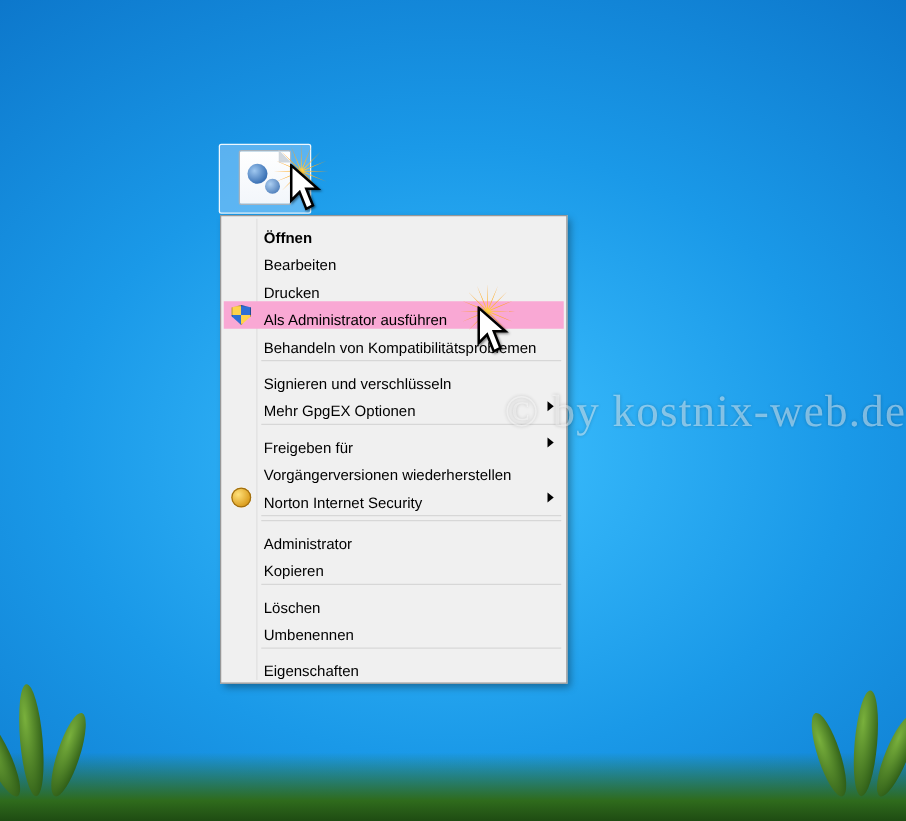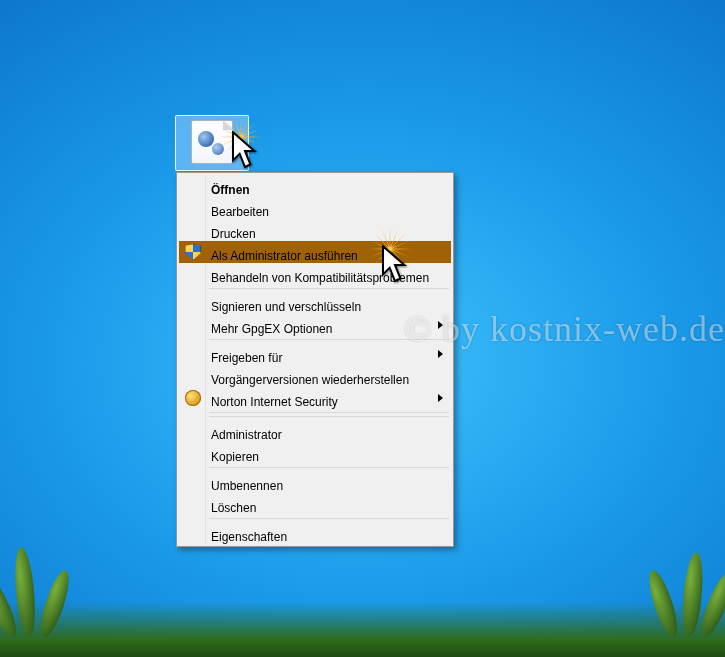--- a/index.html
+++ b/index.html
@@ -29,21 +29,21 @@
 .burst .r5{transform:rotate(90deg)}
 .burst .r6{transform:rotate(112.5deg)}
 .burst .r7{transform:rotate(135deg)}
 .burst .r8{transform:rotate(157.5deg)}
 
 .cursor{position:absolute;width:28px;height:40px;z-index:40;pointer-events:none;filter:drop-shadow(1px 1px 1px rgba(0,0,0,.5))}
 
 .menu{position:absolute;left:176px;top:172px;width:272px;background:#f0f0f0;border:1px solid #979797;box-shadow:3px 3px 6px rgba(0,0,0,.35);padding:2px;z-index:10}
 .menu .gutter{position:absolute;left:2px;top:2px;bottom:2px;width:26px;background:#f0f0f0;border-right:1px solid #e0e0e0}
 .menu-item{position:relative;display:flex;align-items:flex-end;height:22px;padding-left:32px;padding-right:18px;white-space:nowrap;cursor:default}
-.menu-item.highlight{background:#a16207}
+.menu-item.highlight{background:#f9a8d4}
 .menu-item .arrow{position:absolute;right:8px;top:50%;margin-top:-4px;width:0;height:0;border-top:4px solid transparent;border-bottom:4px solid transparent;border-left:5px solid #000}
 .menu-sep{position:relative;height:1px;margin:3px 2px 3px 30px;background:#d7d7d7}
 .menu-bold{font-weight:bold}
 .mi-icon{position:absolute;left:6px;top:3px;width:16px;height:16px}
 .shield{background:conic-gradient(#2e6fd4 0 25%,#ffd24a 25% 50%,#2e6fd4 50% 75%,#ffd24a 75% 100%);clip-path:polygon(50% 0,100% 12%,100% 55%,50% 100%,0 55%,0 12%);box-shadow:inset 0 0 0 1px rgba(0,0,0,.3)}
 .norton{border-radius:50%;background:radial-gradient(circle at 35% 35%,#ffe17a,#d99a1a 70%);box-shadow:inset 0 0 0 1px #a06e10}
 
 .wm{position:absolute;left:0;right:0;top:50%;transform:translateY(-50%);text-align:right;font-family:"Comic Sans MS",cursive;font-size:36px;color:rgba(255,255,255,.45);pointer-events:none;z-index:20;text-shadow:0 0 3px rgba(0,0,0,.2);letter-spacing:1px}
 </style>
 </head>
@@ -134,24 +134,24 @@
     <div class="menu-item">
         <span>Administrator</span>
       </div>
     <div class="menu-item">
         <span>Kopieren</span>
       </div>
 
     <div class="menu-sep"></div>
 
     <div class="menu-item">
-        <span>Umbenennen</span>
+        <span>Löschen</span>
       </div>
     <div class="menu-item">
-        <span>Löschen</span>
+        <span>Umbenennen</span>
       </div>
 
     <div class="menu-sep"></div>
 
     <div class="menu-item">
         <span>Eigenschaften</span>
       </div>
   </div>
 
   <div class="burst" style="left:366px;top:225px">

